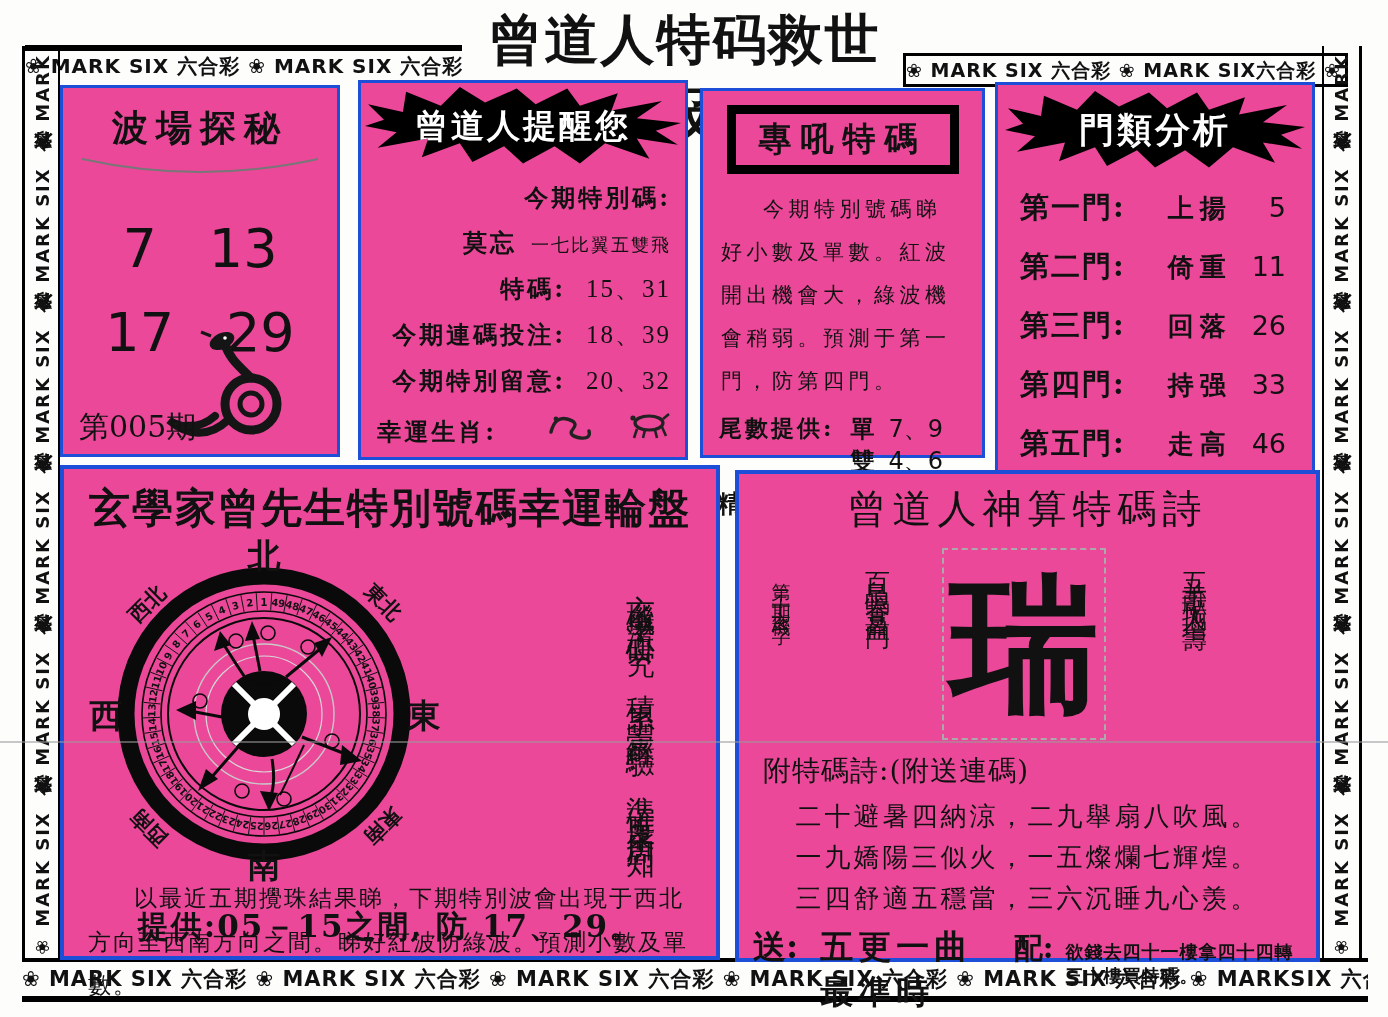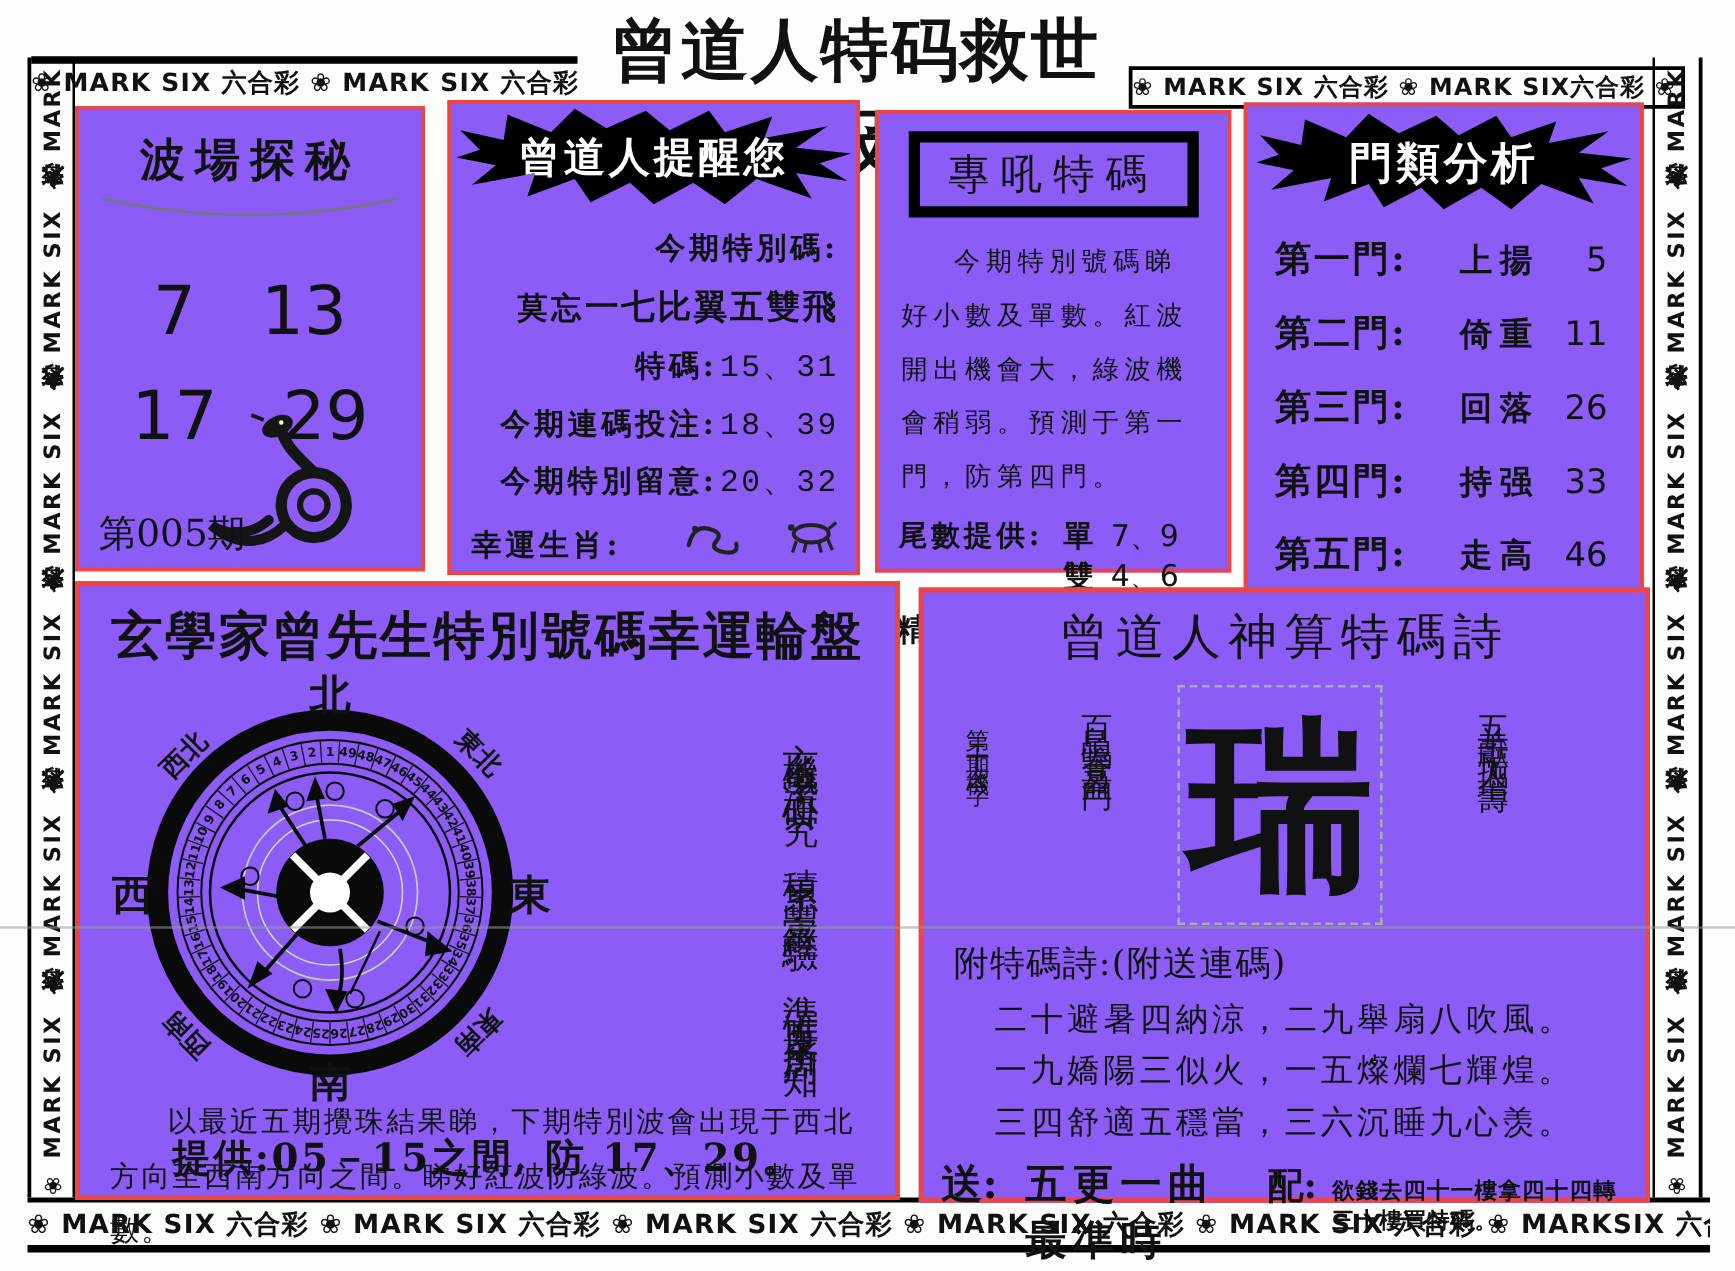--- a/index.html
+++ b/index.html
@@ -17,21 +17,21 @@
     font-size:21px; line-height:34px; letter-spacing:1px; }
   .strip-left { left:22px; top:46px; width:38px; height:912px; border-left:3px solid #000; border-right:2px solid #000; }
   .strip-right { left:1322px; top:46px; width:40px; height:912px; border-left:2px solid #000; border-right:3px solid #000; }
   .vtext { writing-mode:vertical-rl; text-orientation:mixed; transform:rotate(180deg);
     font-size:18px; font-weight:bold; height:100%; width:100%; letter-spacing:2px; line-height:36px; }
 
   .page-title { position:absolute; left:462px; top:4px; width:445px; text-align:center;
     font-size:54px; font-weight:900; letter-spacing:2px; font-family:"DejaVu Sans", sans-serif; }
 
   
-  .box { position:absolute; background:#8b5cf6; border:3px solid #ef4444; }
+  .box { position:absolute; background:#ec4899; border:3px solid #1d4ed8; }
 
   
   #box-bochang { left:60px; top:85px; width:280px; height:372px; }
   .bochang-title { text-align:center; margin-top:16px; font-size:36px; font-weight:bold;
     letter-spacing:8px; font-family:"DejaVu Serif", serif; }
   .bochang-arc { display:block; margin:2px auto 0; }
   .bochang-nums { margin-top:26px; }
   .bochang-row { display:flex; justify-content:center; gap:52px;
     font-size:54px; font-family:"DejaVu Sans", sans-serif; font-weight:500; line-height:1.55; }
   .bochang-issue { position:absolute; left:16px; bottom:6px; font-size:30px; font-family:"DejaVu Serif", serif; }
@@ -42,29 +42,29 @@
     clip-path: polygon(0% 50%, 6% 42%, 1% 22%, 12% 32%, 13% 6%, 24% 24%, 30% 0%, 38% 20%, 48% 2%, 54% 22%, 64% 2%, 68% 24%, 80% 8%, 78% 30%, 94% 18%, 86% 40%, 100% 46%, 92% 56%, 99% 74%, 86% 66%, 90% 92%, 76% 72%, 68% 98%, 60% 76%, 50% 98%, 44% 76%, 34% 96%, 30% 72%, 18% 90%, 20% 66%, 4% 78%, 10% 58%); }
   .starburst span { color:#fff; font-weight:900; letter-spacing:3px; font-family:"DejaVu Sans", sans-serif; }
 
   
   #box-tixing { left:358px; top:80px; width:330px; height:380px; }
   #tixing-banner { width:316px; height:78px; margin:4px auto 2px; }
   #tixing-banner span { font-size:33px; }
   .tx-lines { padding:2px 14px 0 16px; }
   .tx-line { display:flex; align-items:baseline; margin-top:13px;justify-content:flex-end; }
   .tx-label { font-family:"DejaVu Serif", serif; font-weight:bold; font-size:24px; letter-spacing:3px; white-space:nowrap; }
-  .tx-val { font-family:Liberation Mono, monospace; font-size:25px; margin-left:2px; letter-spacing:2px; }
-  .tx-big { font-family:"DejaVu Serif", serif; font-weight:bold; font-size:27px; letter-spacing:2px; }
+  .tx-val { font-family:Liberation Serif, serif; font-size:25px; margin-left:20px; letter-spacing:2px; }
+  .tx-big { font-family:"DejaVu Serif", serif; font-weight:normal; font-size:18px; margin-left:14px; letter-spacing:2px; }
   .tx-red { font-family:"DejaVu Serif", serif; font-size:30px; margin-left:84px; }
   .zodiac-icons { margin-left:50px; display:flex; gap:34px; align-items:center; }
 
   
   #box-zhuanhou { left:700px; top:88px; width:285px; height:370px; }
   .zh-header { width:232px; margin:14px auto 6px; border:9px solid #000; padding:3px 0;
-    text-align:center; font-size:33px; font-weight:normal; font-family:"DejaVu Serif", serif; letter-spacing:9px; }
+    text-align:center; font-size:33px; font-weight:bold; font-family:"DejaVu Serif", serif; letter-spacing:9px; }
   .zh-par { padding:8px 18px 0 18px; font-size:21px; line-height:2.05; letter-spacing:4.5px;
     font-family:"DejaVu Serif", serif; text-indent:2em; }
   .zh-weishu { display:flex; padding:10px 18px 0 16px; }
   .zh-weishu .tx-label { font-size:23px; }
   .zh-wscol { margin-left:16px; }
   .zh-wsrow { display:flex; align-items:baseline; gap:14px; font-size:24px; }
   .zh-wsrow .w { font-family:"DejaVu Serif", serif; font-weight:bold; }
   .zh-wsrow .n { font-family:"DejaVu Sans", sans-serif; }
   .zh-jx { display:flex; align-items:baseline; padding:10px 10px 0 14px; }
   .zh-jx .tx-label { font-size:25px; }

